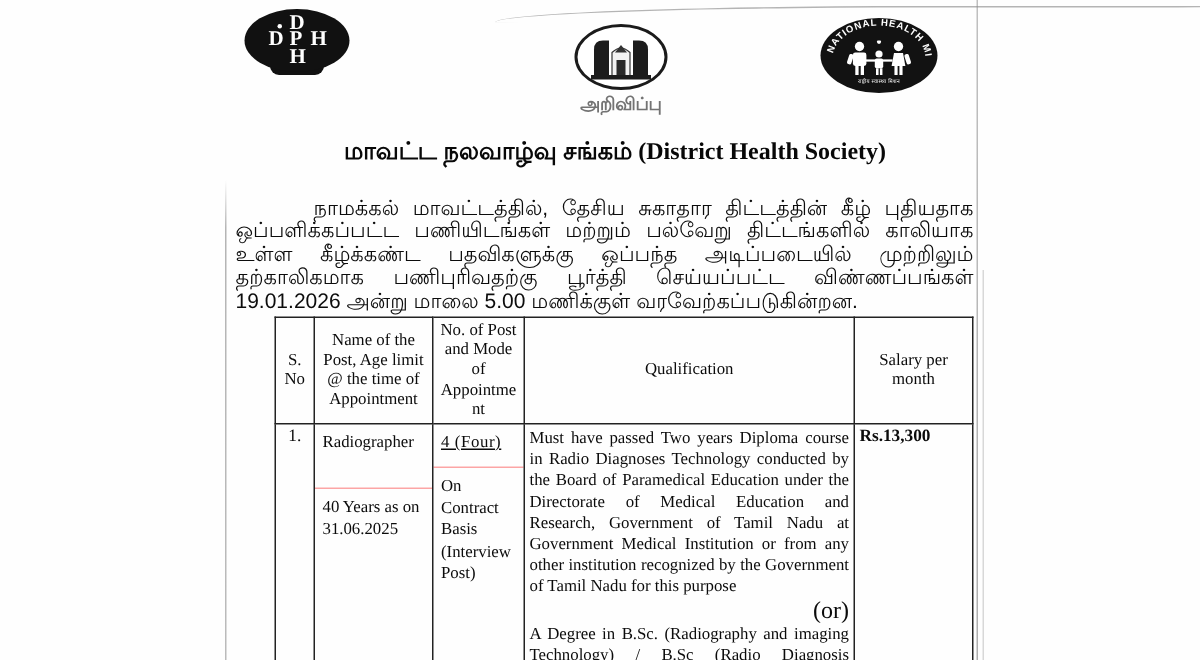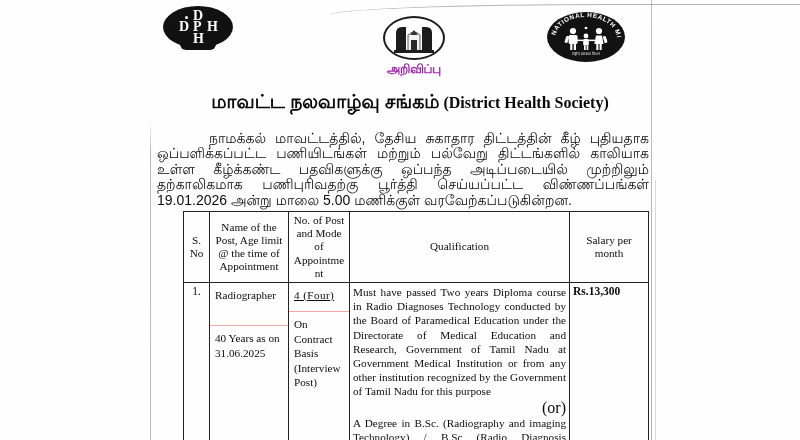--- a/index.html
+++ b/index.html
@@ -115,21 +115,21 @@
     overflow: hidden;
   }
   .tn-label {
     position: absolute;
     left: 374px; top: 62px;
     width: 80px;
     text-align: center;
     font-family: "Liberation Sans", sans-serif;
     font-size: 12px;
     font-weight: bold;
-    color: #a21caf;
+    color: #737373;
     letter-spacing: -0.2px;
   }
 
   .nhm-logo {
     position: absolute;
     left: 547px; top: 12px;
     width: 78px; height: 50px;
   }
   .nhm-oval {
     position: absolute; inset: 0;
@@ -163,21 +163,21 @@
   }
   .title-main {
     font-size: 15.5px;
     line-height: 19px;
     color: #080808;
     white-space: nowrap;
   }
   .title-main .tam {
     font-family: "Liberation Sans", "DejaVu Sans", sans-serif;
     font-weight: bold;
-    font-size: 19px;
+    font-size: 16px;
   }
   .title-main .eng {
     font-family: "Liberation Serif", serif;
     font-weight: bold;
     font-size: 16px;
   }
   .title-sub {
     font-family: "Liberation Sans", "DejaVu Sans", sans-serif;
     font-size: 12.5px;
     line-height: 16px;

